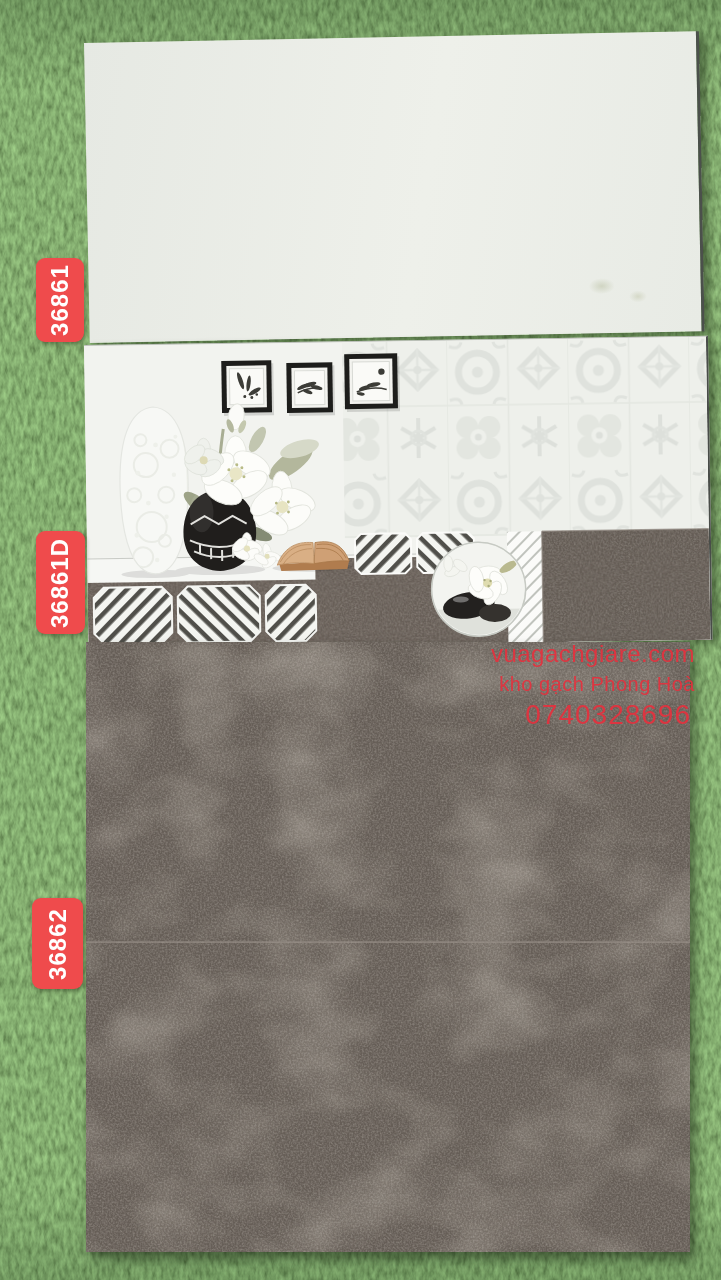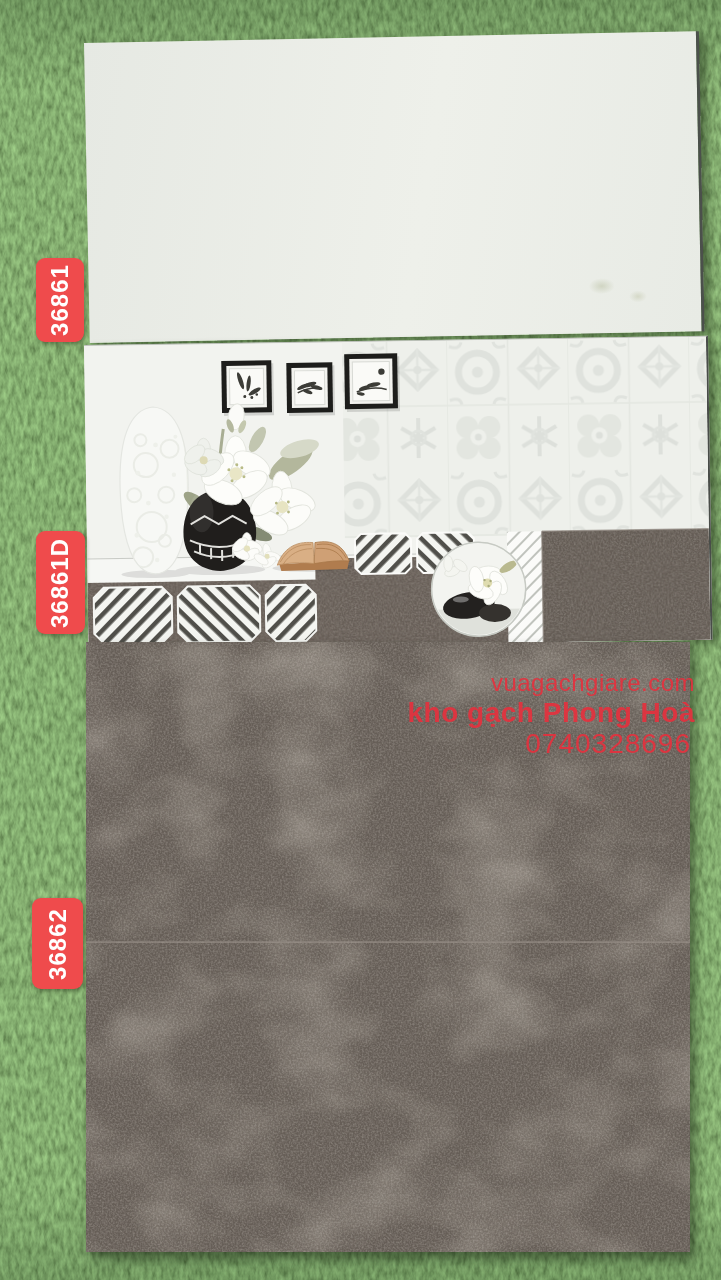--- a/index.html
+++ b/index.html
@@ -52,25 +52,25 @@
     box-shadow:1px 2px 4px rgba(20,30,10,.4);
   }
   .label span {
     display:block; transform:rotate(-90deg); white-space:nowrap;
     color:#ffffff; font-weight:bold; font-size:24px; letter-spacing:1px;
   }
   #label1 { left:36px; top:258px; width:48px; height:84px; }
   #label2 { left:36px; top:531px; width:49px; height:103px; }
   #label3 { left:32px; top:898px; width:51px; height:91px; }
   .watermark {
-    position:absolute; left:375px; top:668px; width:320px; z-index:15;
+    position:absolute; left:375px; top:639px; width:320px; z-index:15;
     text-align:right; color:#e5313e; opacity:.92; pointer-events:none;
   }
   .watermark .wl1 { font-size:24px; line-height:30px; letter-spacing:.5px; }
-  .watermark .wl2 { font-size:28px; line-height:30px; letter-spacing:.5px;font-weight:bold; }
+  .watermark .wl2 { font-size:20px; line-height:30px; letter-spacing:.5px; }
   .watermark .wl3 { font-size:28px; line-height:32px; letter-spacing:1px; padding-right:4px; }
   .watermark div { display:block; }
 </style>
 </head>
 <body>
 
 <svg width="0" height="0" style="position:absolute" aria-hidden="true">
   <defs>
     <filter id="fGrass" x="0%" y="0%" width="100%" height="100%">
       <feTurbulence type="fractalNoise" baseFrequency="0.25 0.09" numOctaves="3" seed="7" result="n"></feTurbulence>

